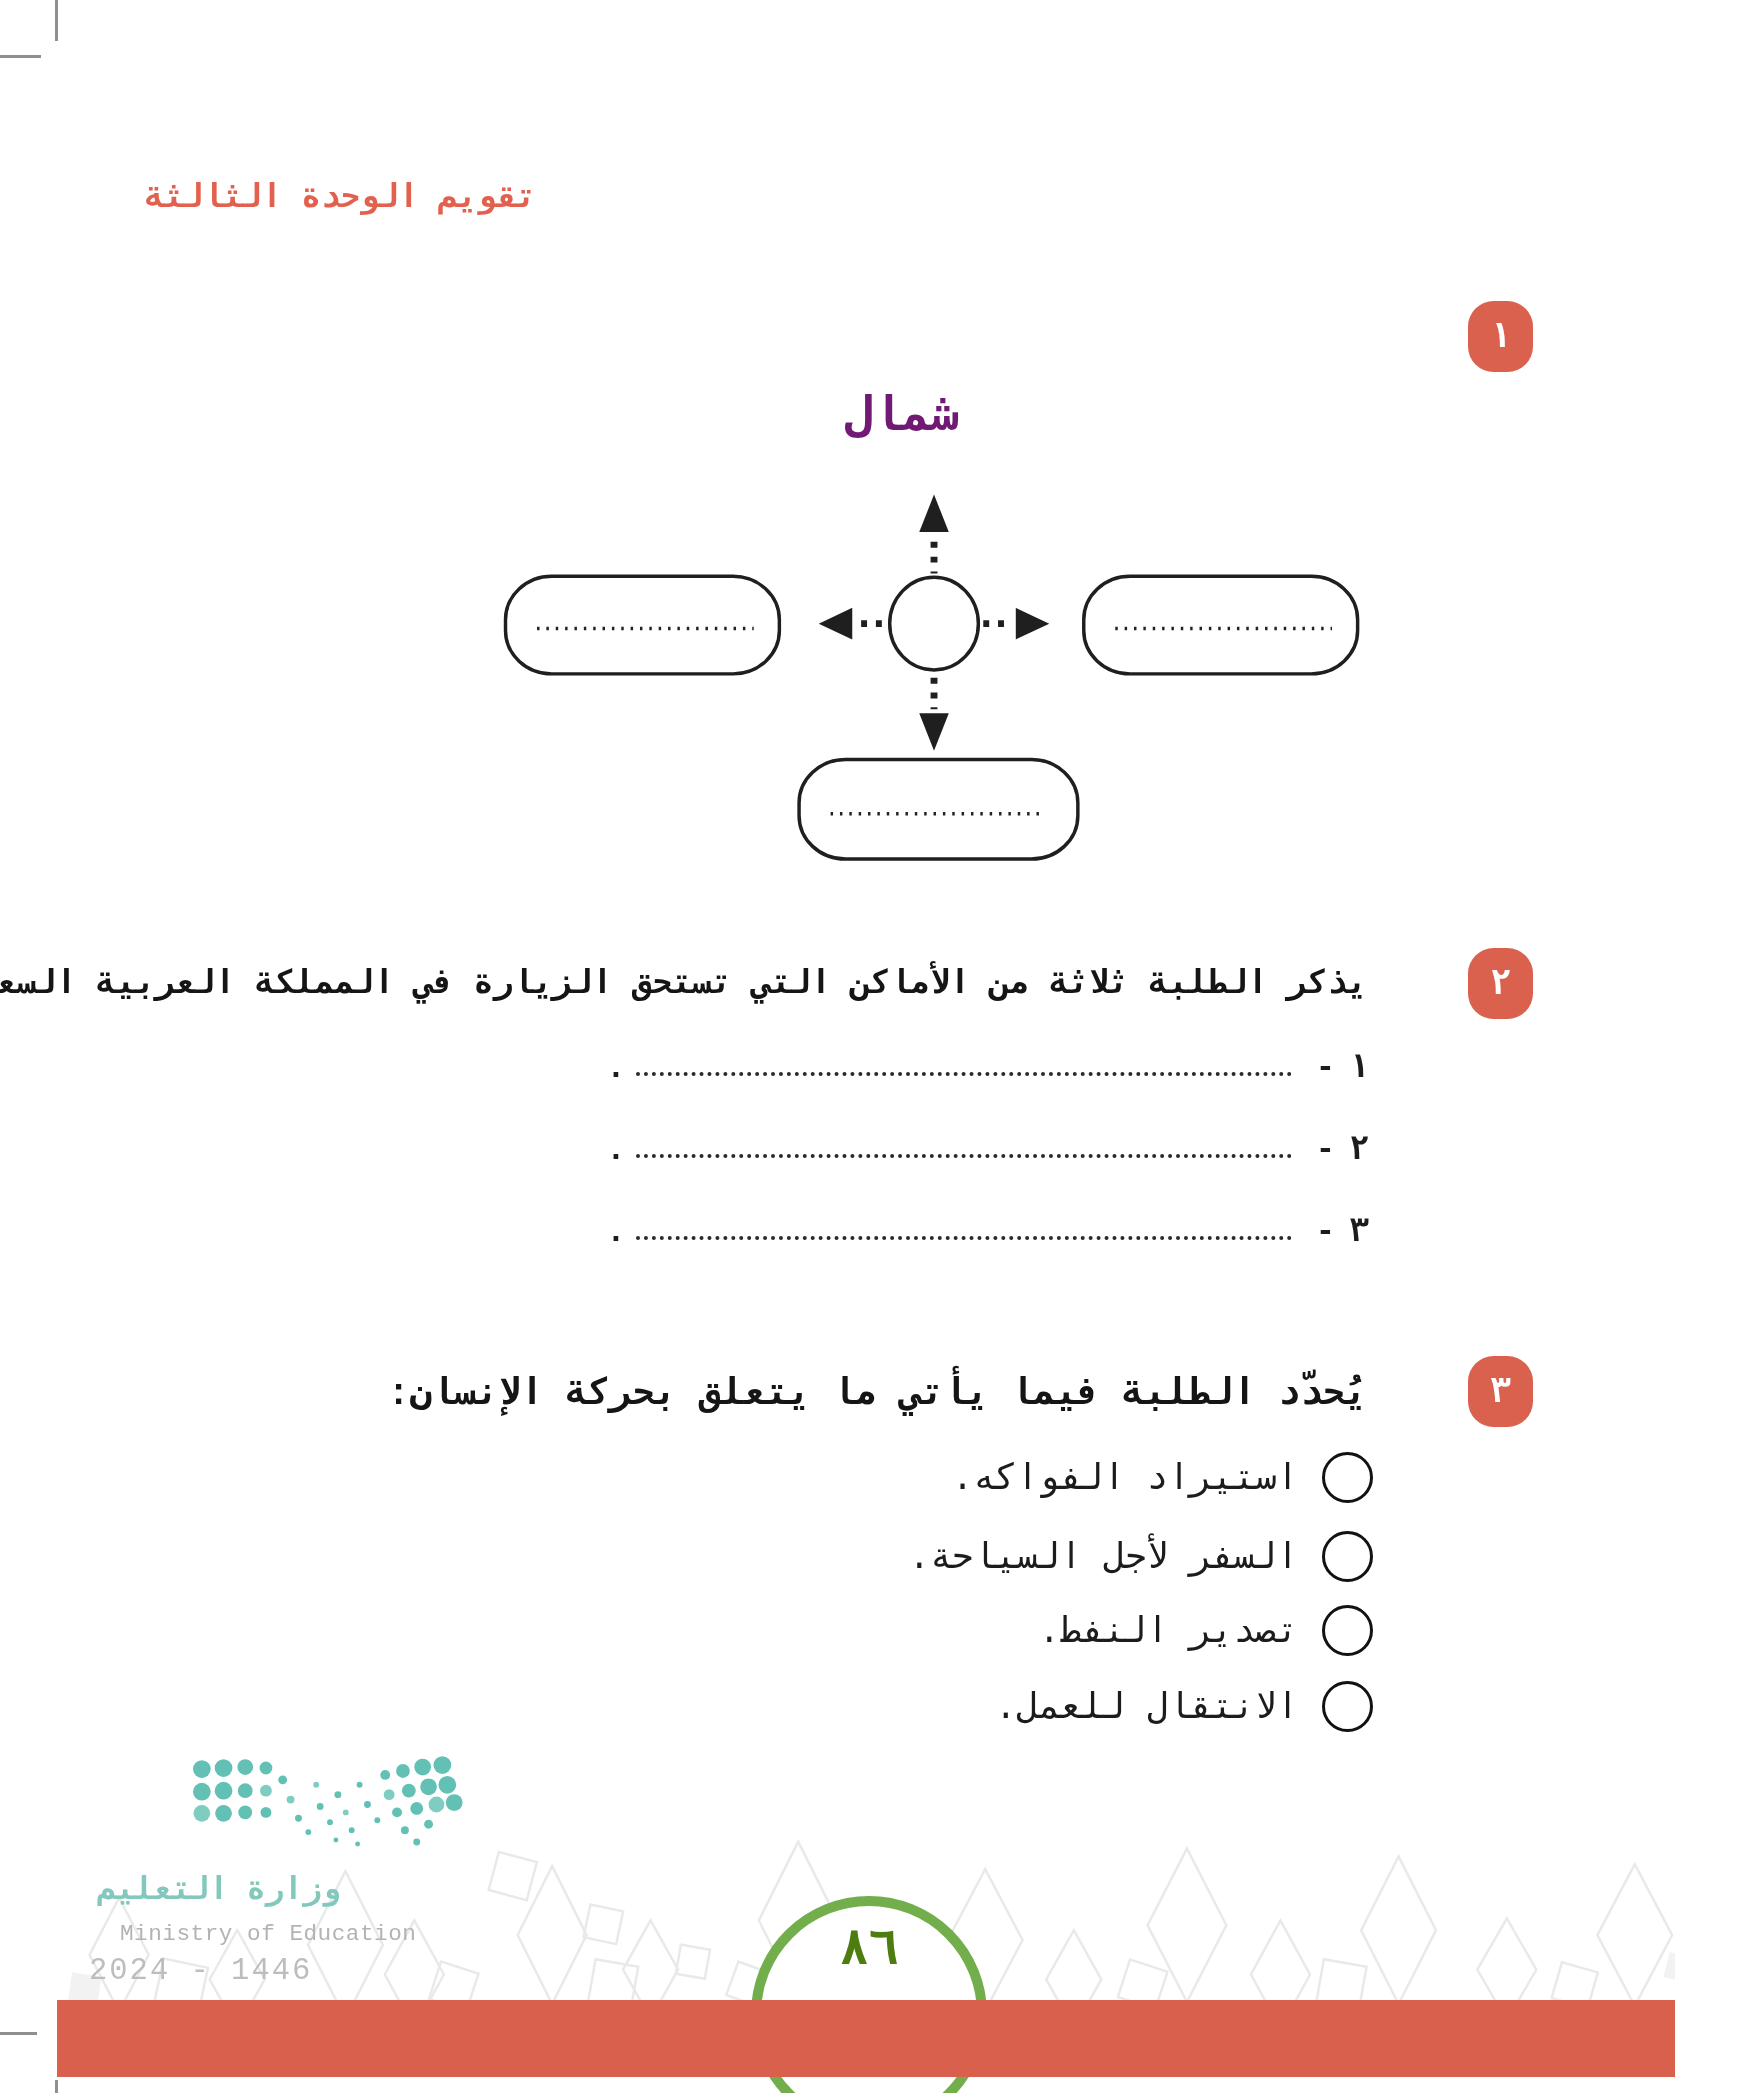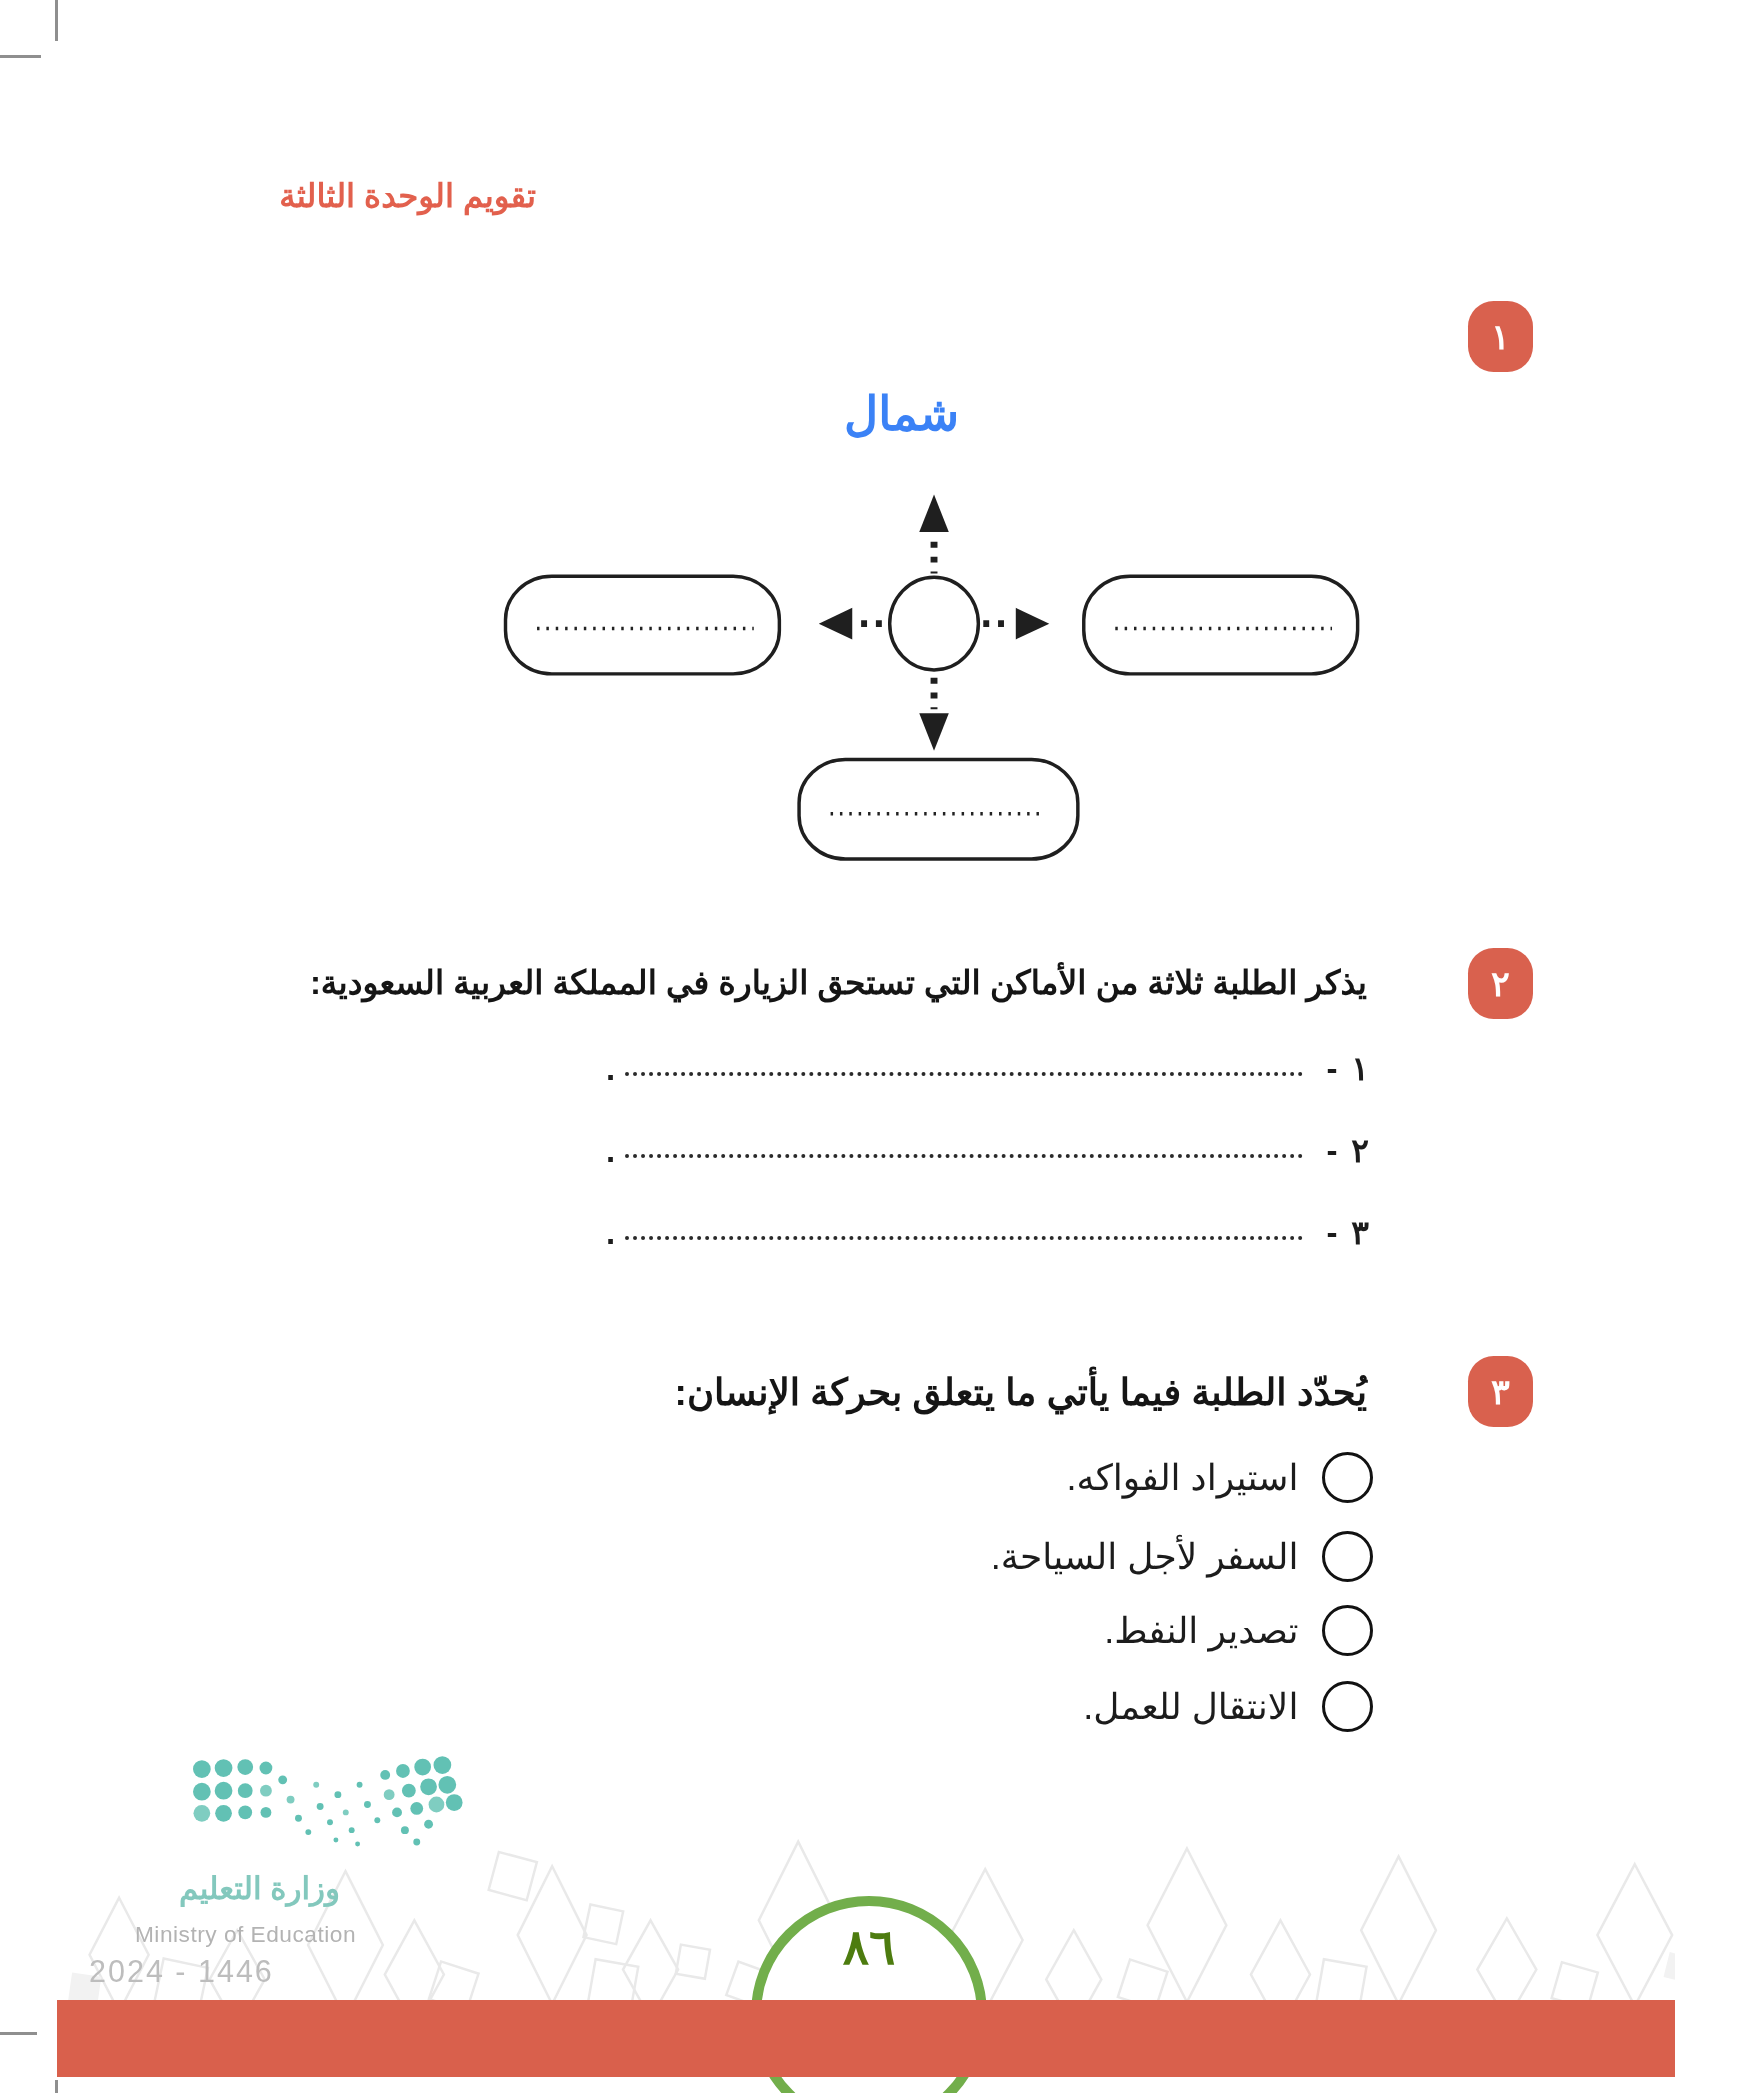--- a/index.html
+++ b/index.html
@@ -1,18 +1,18 @@
 <!DOCTYPE html>
 <html lang="ar"><head>
 <meta charset="utf-8">
 <style>
   html,body{margin:0;padding:0;background:#ffffff;}
   .page{
     position:relative;width:1675px;height:2093px;background:#ffffff;
-    font-family:Liberation Sans, sans-serif;overflow:hidden;direction:ltr;
+    font-family:Liberation Mono, monospace;overflow:hidden;direction:ltr;
   }
   
   .crop{position:absolute;background:#8f8f8f;}
   
   .header-tag{
     position:absolute;top:177px;right:1139px;direction:rtl;white-space:nowrap;
     font-size:32.5px;font-weight:bold;color:#e2604d;
   }
   
   .q-badge{
@@ -21,21 +21,21 @@
     display:flex;align-items:center;justify-content:center;
   }
   
   .q-text{
     position:absolute;right:308px;transform:translateY(-50%);direction:rtl;
     white-space:nowrap;font-weight:bold;color:#151515;
   }
   
   .north-label{
     position:absolute;left:803px;top:386px;width:197px;text-align:center;
-    font-size:47px;font-weight:600;color:#3b82f6;direction:rtl;
+    font-size:47px;font-weight:600;color:#701a75;direction:rtl;
   }
   .compass-svg{position:absolute;left:473px;top:453px;}
   
   .blank-row{
     position:absolute;right:306px;width:763px;height:55px;display:flex;
     direction:rtl;align-items:flex-end;font-size:33px;font-weight:bold;color:#1c1c1c;
   }
   .b-num{line-height:1;}
   .b-dash{margin:0 13.8px;line-height:1;}
   .b-leader{flex:1;border-bottom:4.9px dotted #2a2a2a;margin:0 9.9px 8.9px 9.9px;height:1px;}

